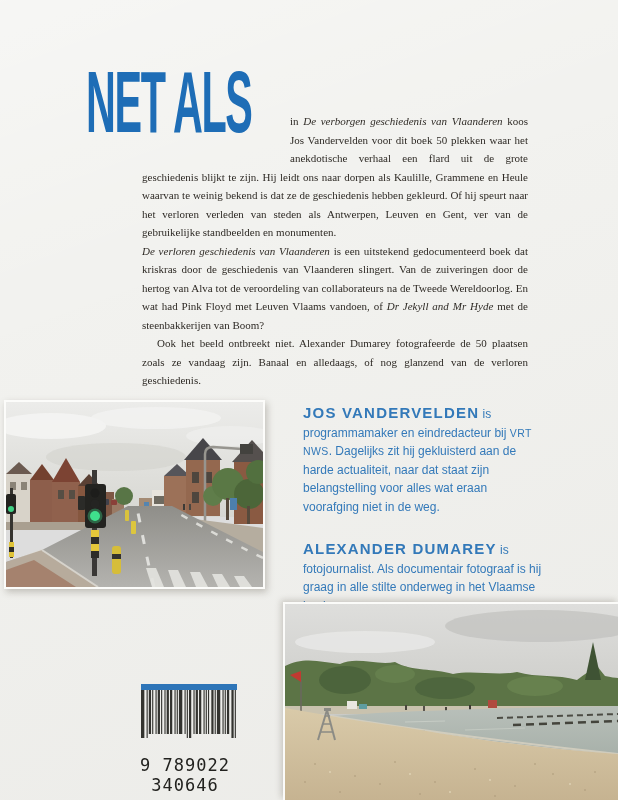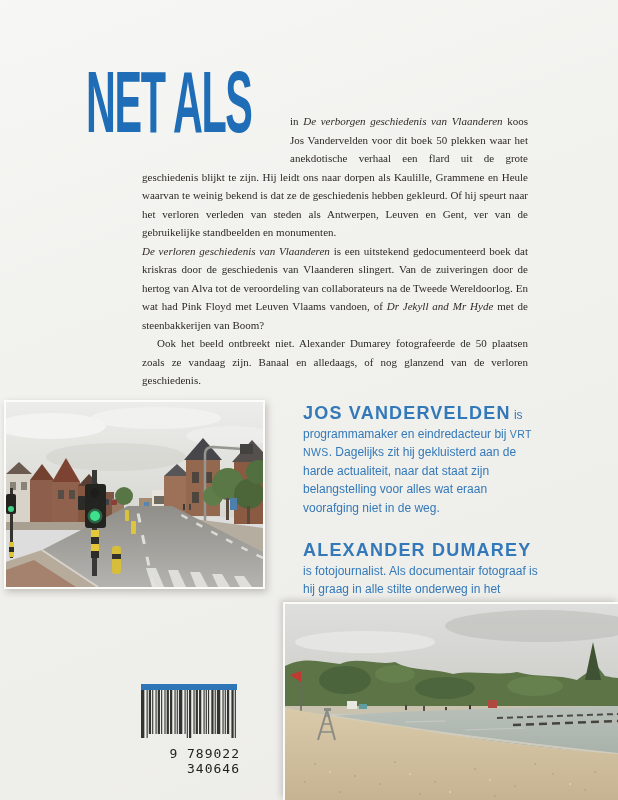--- a/index.html
+++ b/index.html
@@ -30,33 +30,33 @@
   .p2 { margin-top:11px; }
   .p3 { text-indent:15px; }
   .it { font-style:italic; }
   .sc { font-size:10.5px; letter-spacing:.4px; }
   .bios {
     position:absolute; left:303px; top:404px; width:240px;
     font-family:"Liberation Sans", sans-serif;
     font-size:12px; line-height:18.5px; color:var(--bio-blue,#3379b9);
   }
   .bio + .bio { margin-top:24px; }
-  .bio-name { font-weight:bold; font-size:18px; letter-spacing:1.2px; }
+  .bio-name { font-weight:bold; font-size:15px; letter-spacing:1.2px; }
   .photo { position:absolute; box-shadow:2px 3px 7px rgba(70,60,45,.28); background:#ddd; }
   .photo svg { display:block; }
   .photo-street { left:4px; top:400px; width:261px; height:189px; border:2px solid #fcfcfa; box-sizing:border-box; }
   .photo-street svg { width:257px; height:185px; }
   .photo-beach { left:283px; top:602px; width:335px; height:198px; border-top:2px solid #fbfbf9; border-left:2px solid #fbfbf9; box-sizing:border-box; box-shadow:-2px -2px 6px rgba(70,60,45,.22); }
   .photo-beach svg { width:333px; height:196px; }
   .barcode { position:absolute; left:130px; top:684px; width:110px; }
   .barcode-strip { height:6px; width:96px; margin-left:11px; background:var(--barcode-blue,#2e75b8); }
   .barcode-bars { display:block; margin-left:11px; }
   .isbn {
-    font-family:"DejaVu Sans Mono", monospace; font-size:13px; letter-spacing:1px;
-    color:#22221f; margin-top:8px; text-align:right; width:110px;
+    font-family:"DejaVu Sans Mono", monospace; font-size:17px; letter-spacing:1px;
+    color:#22221f; margin-top:17px; text-align:center; width:110px;
   }
 </style>
 </head>
 <body>
 
 <div class="paper-sheen"></div>
 
 <div class="title">NET ALS</div>
 
 <div class="body-text">

